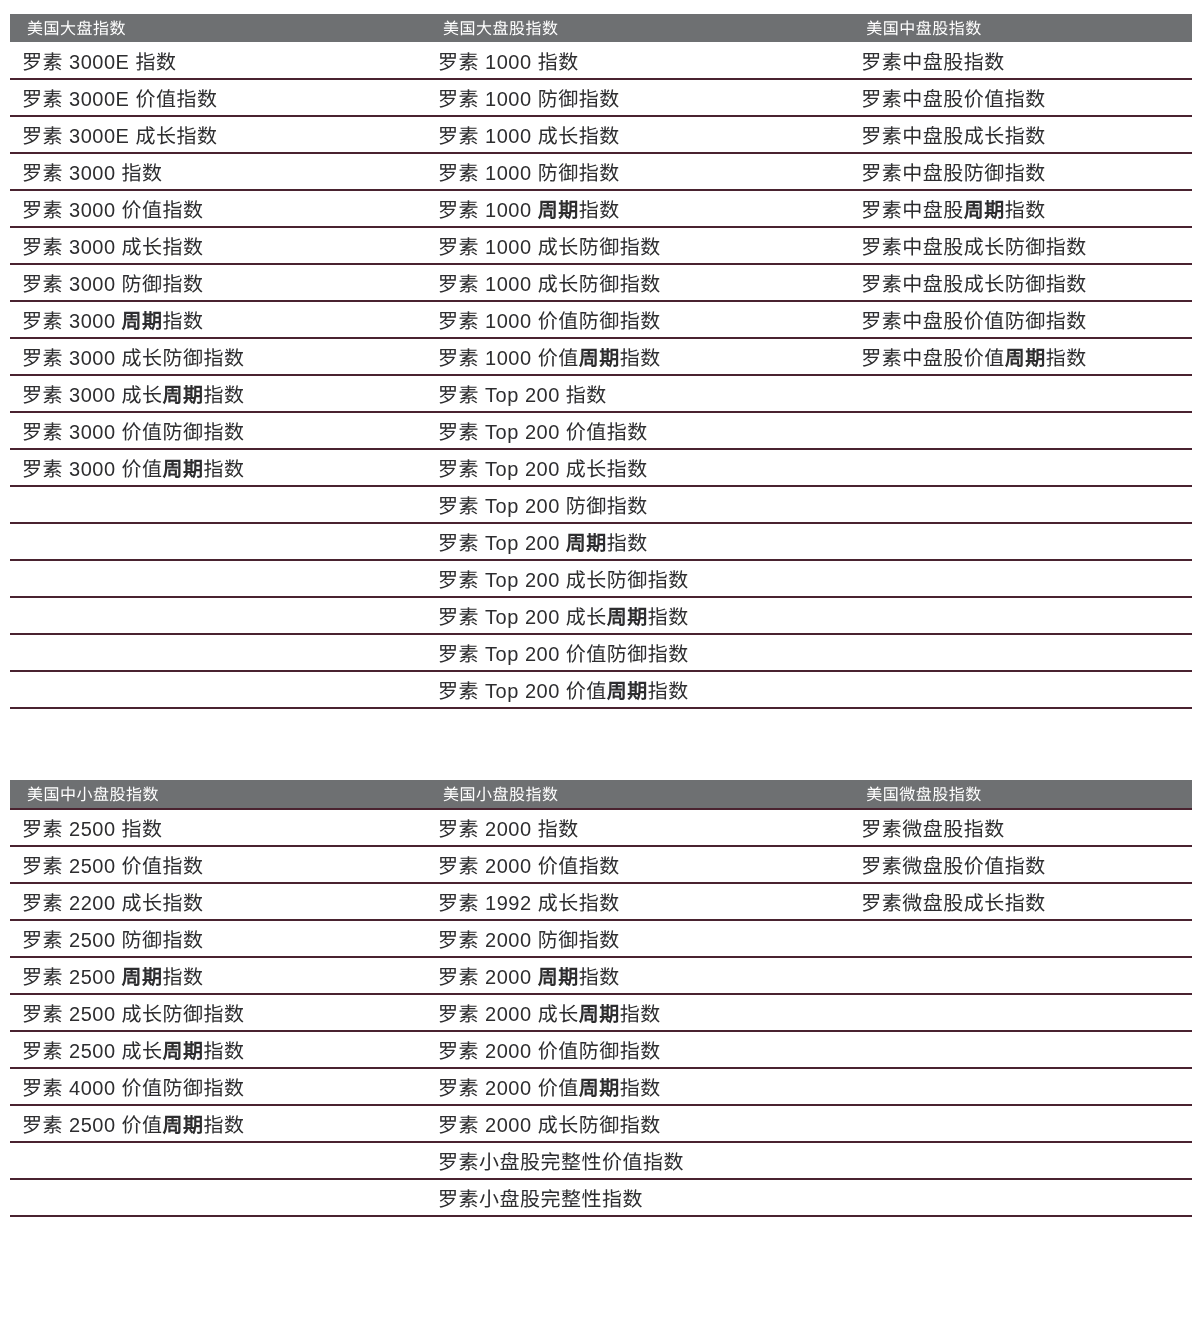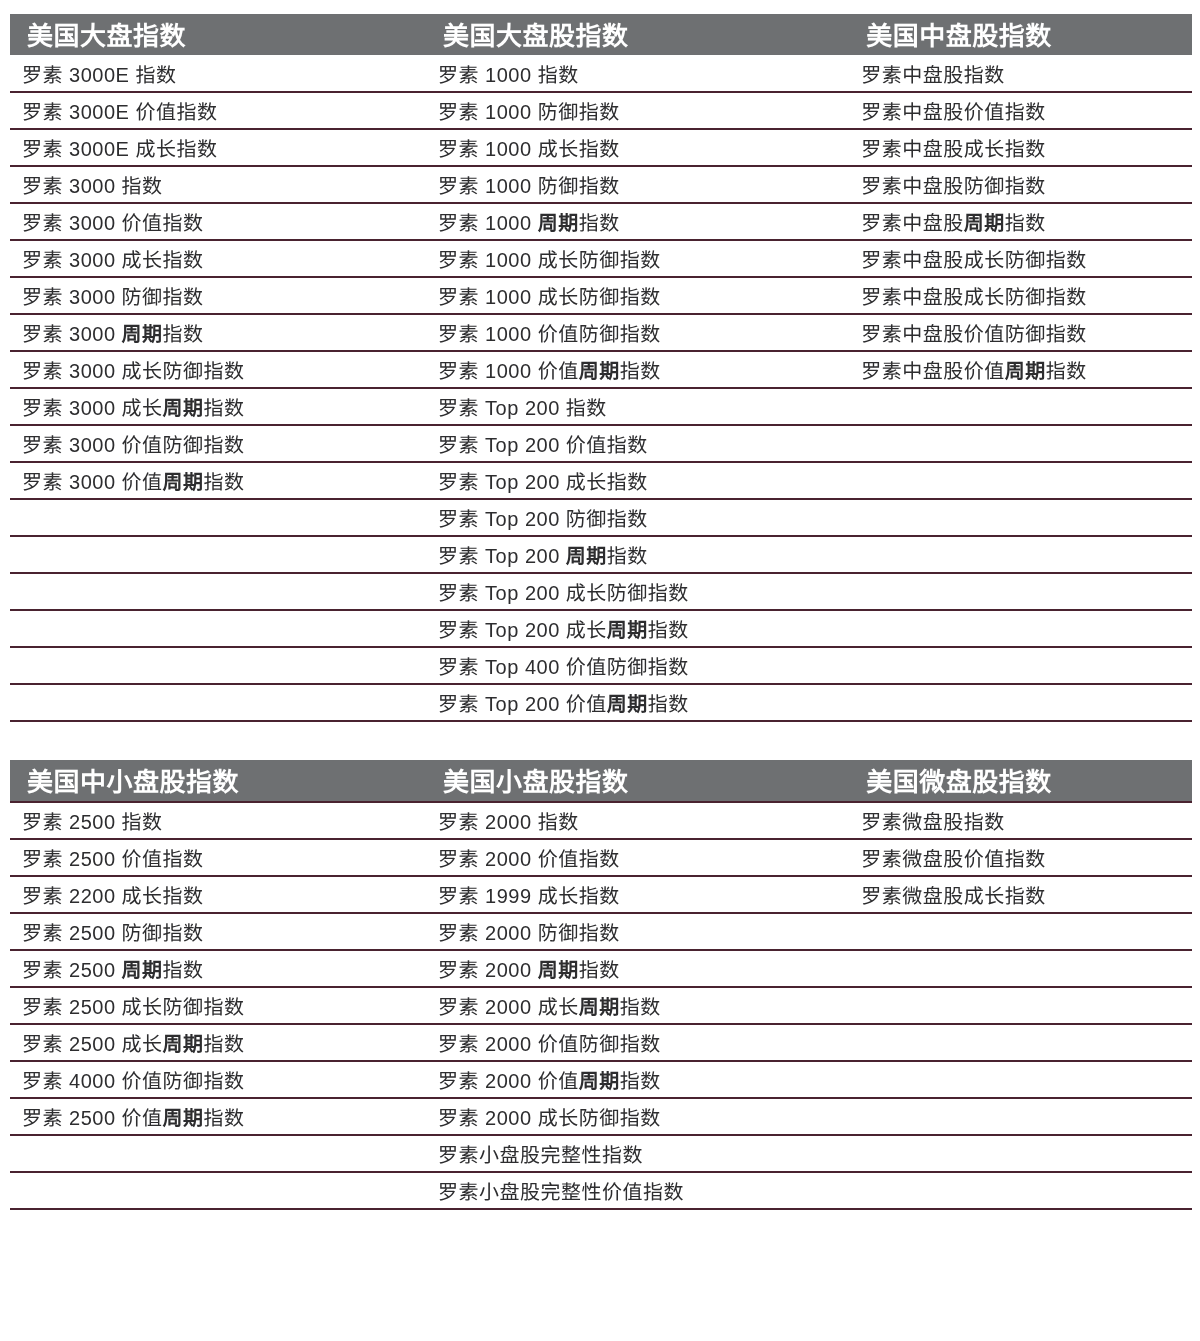--- a/index.html
+++ b/index.html
@@ -14,41 +14,41 @@
     width: 100%;
     table-layout: fixed;
   }
   table.idx col.c1 { width: 35.2%; }
   table.idx col.c2 { width: 35.8%; }
   table.idx col.c3 { width: 29%; }
   table.idx th {
     background: var(--header-bg, #6e7072);
     color: var(--header-text, #ffffff);
     font-family: "Liberation Sans", sans-serif;
-    font-size: 26px;
-    font-weight: bold;
+    font-size: 16px;
+    font-weight: normal;
     text-align: left;
     height: 28px;
     padding: 1px 4px 3px 17px;
     letter-spacing: 0.5px;
     white-space: nowrap;
     overflow: hidden;
   }
   table.idx td {
     height: 37px;
     font-size: 20px;
     color: var(--cell-text, #2d2d2f);
     padding: 1px 4px 1px 12px;
     border-bottom: 2px solid var(--row-line, #4a2330);
     letter-spacing: 0.5px;
     vertical-align: middle;
     white-space: nowrap;
     overflow: hidden;
   }
-  table.t2 { margin-top: 38px; }
+  table.t2 { margin-top: 71px; }
   table.t2 th { border-bottom: 2px solid var(--row-line, #4a2330); }
   b.em { font-family: "Liberation Sans", sans-serif; font-weight: bold; }
 </style>
 </head>
 <body style="background: rgb(255, 255, 255);">
 
 <div class="page">
 
   <table class="idx t1">
     <colgroup>
@@ -139,21 +139,21 @@
           <td>罗素 Top 200 成长防御指数</td>
           <td></td>
         </tr>
         <tr>
           <td></td>
           <td>罗素 Top 200 成长<b class="em">周期</b>指数</td>
           <td></td>
         </tr>
         <tr>
           <td></td>
-          <td>罗素 Top 400 价值防御指数</td>
+          <td>罗素 Top 200 价值防御指数</td>
           <td></td>
         </tr>
         <tr>
           <td></td>
           <td>罗素 Top 200 价值<b class="em">周期</b>指数</td>
           <td></td>
         </tr>
       </tbody>
   </table>
 
@@ -176,21 +176,21 @@
           <td>罗素 2000 指数</td>
           <td>罗素微盘股指数</td>
         </tr>
         <tr>
           <td>罗素 2500 价值指数</td>
           <td>罗素 2000 价值指数</td>
           <td>罗素微盘股价值指数</td>
         </tr>
         <tr>
           <td>罗素 2200 成长指数</td>
-          <td>罗素 1999 成长指数</td>
+          <td>罗素 1992 成长指数</td>
           <td>罗素微盘股成长指数</td>
         </tr>
         <tr>
           <td>罗素 2500 防御指数</td>
           <td>罗素 2000 防御指数</td>
           <td></td>
         </tr>
         <tr>
           <td>罗素 2500 <b class="em">周期</b>指数</td>
           <td>罗素 2000 <b class="em">周期</b>指数</td>
@@ -211,24 +211,24 @@
           <td>罗素 2000 价值<b class="em">周期</b>指数</td>
           <td></td>
         </tr>
         <tr>
           <td>罗素 2500 价值<b class="em">周期</b>指数</td>
           <td>罗素 2000 成长防御指数</td>
           <td></td>
         </tr>
         <tr>
           <td></td>
+          <td>罗素小盘股完整性价值指数</td>
+          <td></td>
+        </tr>
+        <tr>
+          <td></td>
           <td>罗素小盘股完整性指数</td>
-          <td></td>
-        </tr>
-        <tr>
-          <td></td>
-          <td>罗素小盘股完整性价值指数</td>
           <td></td>
         </tr>
       </tbody>
   </table>
 
 </div>
 
 </body></html>

